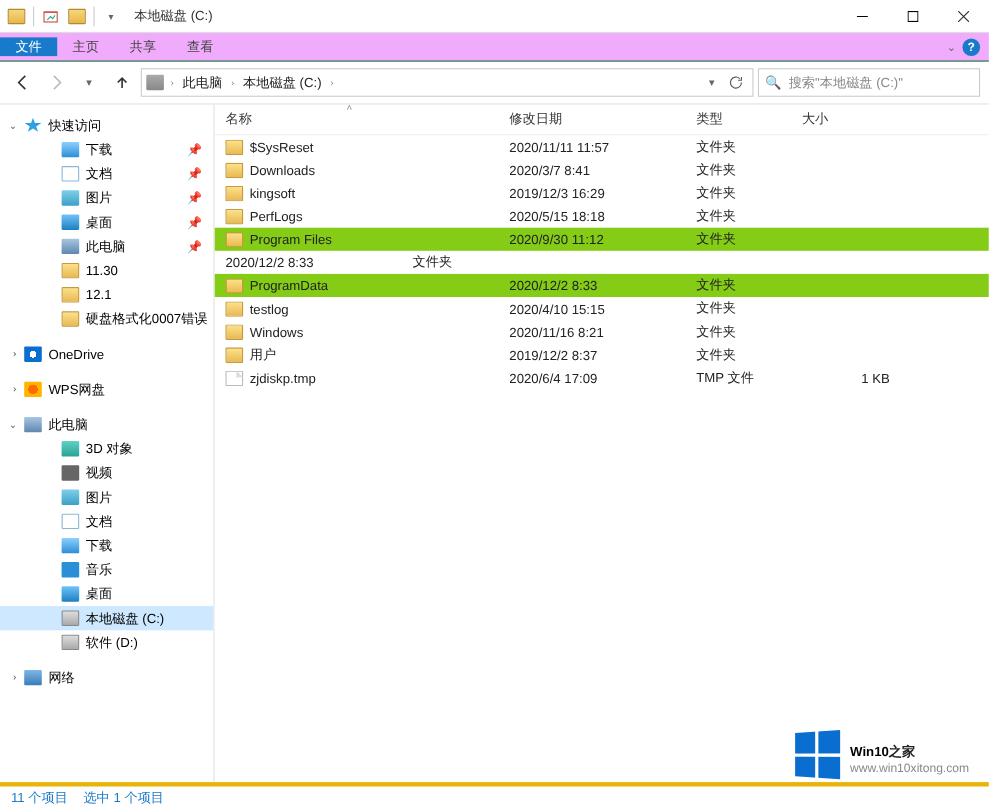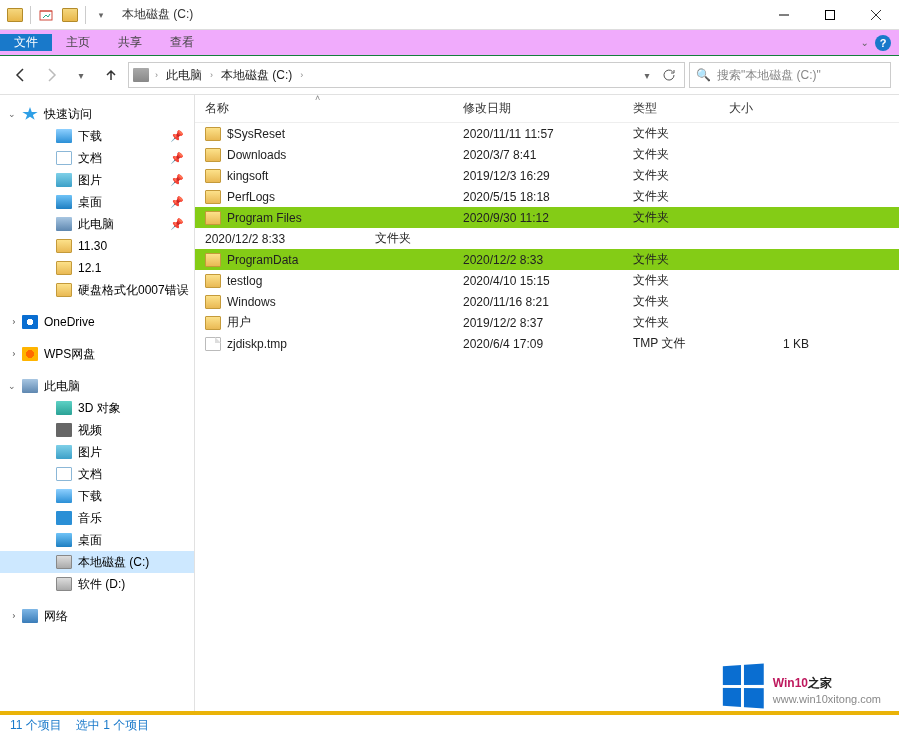--- a/index.html
+++ b/index.html
@@ -80,21 +80,21 @@
 .fic-file::after { content: ''; position: absolute; right: -1px; top: -1px; border: 3px solid #ddd; border-top-color: transparent; border-right-color: transparent; }
 
 
 .status { height: 24px; border-top: 4px solid #eab308; display: flex; align-items: center; padding: 0 10px; gap: 14px; color: #1979ca; font-size: 12px; }
 
 
 .watermark { position: absolute; right: 18px; bottom: 28px; text-align: left; display: flex; align-items: center; gap: 10px; }
 .watermark .wlogo { width: 42px; height: 42px; display: grid; grid-template-columns: 1fr 1fr; grid-template-rows: 1fr 1fr; gap: 3px; transform: perspective(80px) rotateY(-14deg); }
 .watermark .wlogo div { background: #0a6ed1; }
 .watermark .wt1 { font-size: 22px; font-weight: 700; color: #222; }
-.watermark .wt1 b { color: #be185d; font-weight: 700; }
+.watermark .wt1 b { color: #000000; font-weight: 700; }
 .watermark .wt2 { font-size: 11px; color: #888; }
 
 svg { display: block; }
 </style>
 </head>
 <body>
 
 <div class="titlebar">
   <div class="qat">
     <div class="qat-icon">

